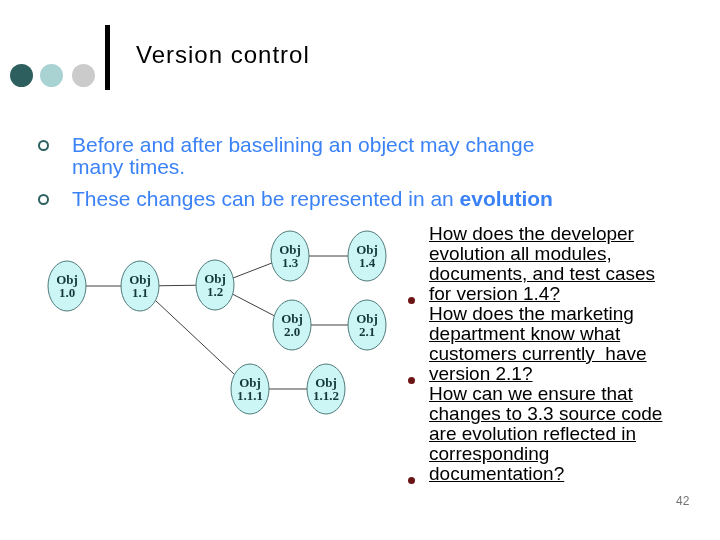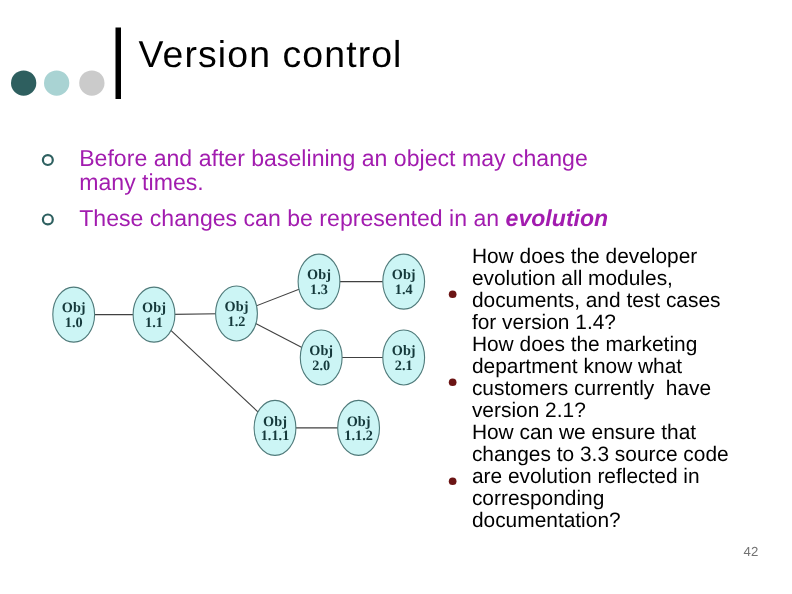--- a/index.html
+++ b/index.html
@@ -7,44 +7,44 @@
     position:relative; width:720px; height:540px; background:#ffffff;
     font-family:"Liberation Sans", sans-serif; overflow:hidden;
   }
   
   .decor-dot { position:absolute; top:64px; width:23px; height:23px; border-radius:50%; }
   .dot1 { left:10px; background:#2E5F5F; }
   .dot2 { left:40px; background:#A9D3D3; }
   .dot3 { left:72px; background:#CBCBCB; }
   .title-bar { position:absolute; left:105px; top:25px; width:5px; height:65px; background:#000; }
   .title {
-    position:absolute; left:126px; top:33px; margin:0;
-    font-size:34px; font-weight:400; letter-spacing:1px; color:#000;
+    position:absolute; left:126px; top:33px; margin:10px;
+    font-size:24px; font-weight:400; letter-spacing:1px; color:#000;
     line-height:1; white-space:nowrap;
   }
   
   .main-bullets { position:absolute; left:38px; top:134px; width:600px; }
   .mb-item { display:flex; align-items:flex-start; }
   .mb-item + .mb-item { margin-top:10px; }
   .mb-bullet {
     flex:0 0 auto; width:11px; height:11px; box-sizing:border-box;
     border:2.5px solid #2E6060; border-radius:50%; background:#fff;
     margin:6px 23px 0 0;
   }
-  .mb-text { font-size:21px; line-height:22px; color:#a21caf; }
-  .em { font-weight:bold; font-style:italic; }
+  .mb-text { font-size:21px; line-height:22px; color:#3b82f6; }
+  .em { font-weight:bold; }
   
   #evolution-graph { position:absolute; left:0; top:0; width:720px; height:540px; }
   .node-text {
     font-family:"Liberation Serif", serif; font-weight:bold;
     font-size:13px; fill:#15393B;
   }
   
   .questions { position:absolute; left:408px; top:224px; width:300px; }
-  .q-item { display:flex; align-items:center; }
+  .q-item { display:flex; align-items:flex-end;text-decoration:underline; }
   .q-bullet {
     flex:0 0 auto; width:7px; height:7px; border-radius:50%;
     background:#6B1414; margin:7px 14px 0 0;
   }
   .q-text { font-size:19px; line-height:20px; color:#000; white-space:pre-wrap; }
   
   .page-number { position:absolute; left:676px; top:494px; font-size:12px; color:#737373; }
 </style>
 </head>
 <body>

